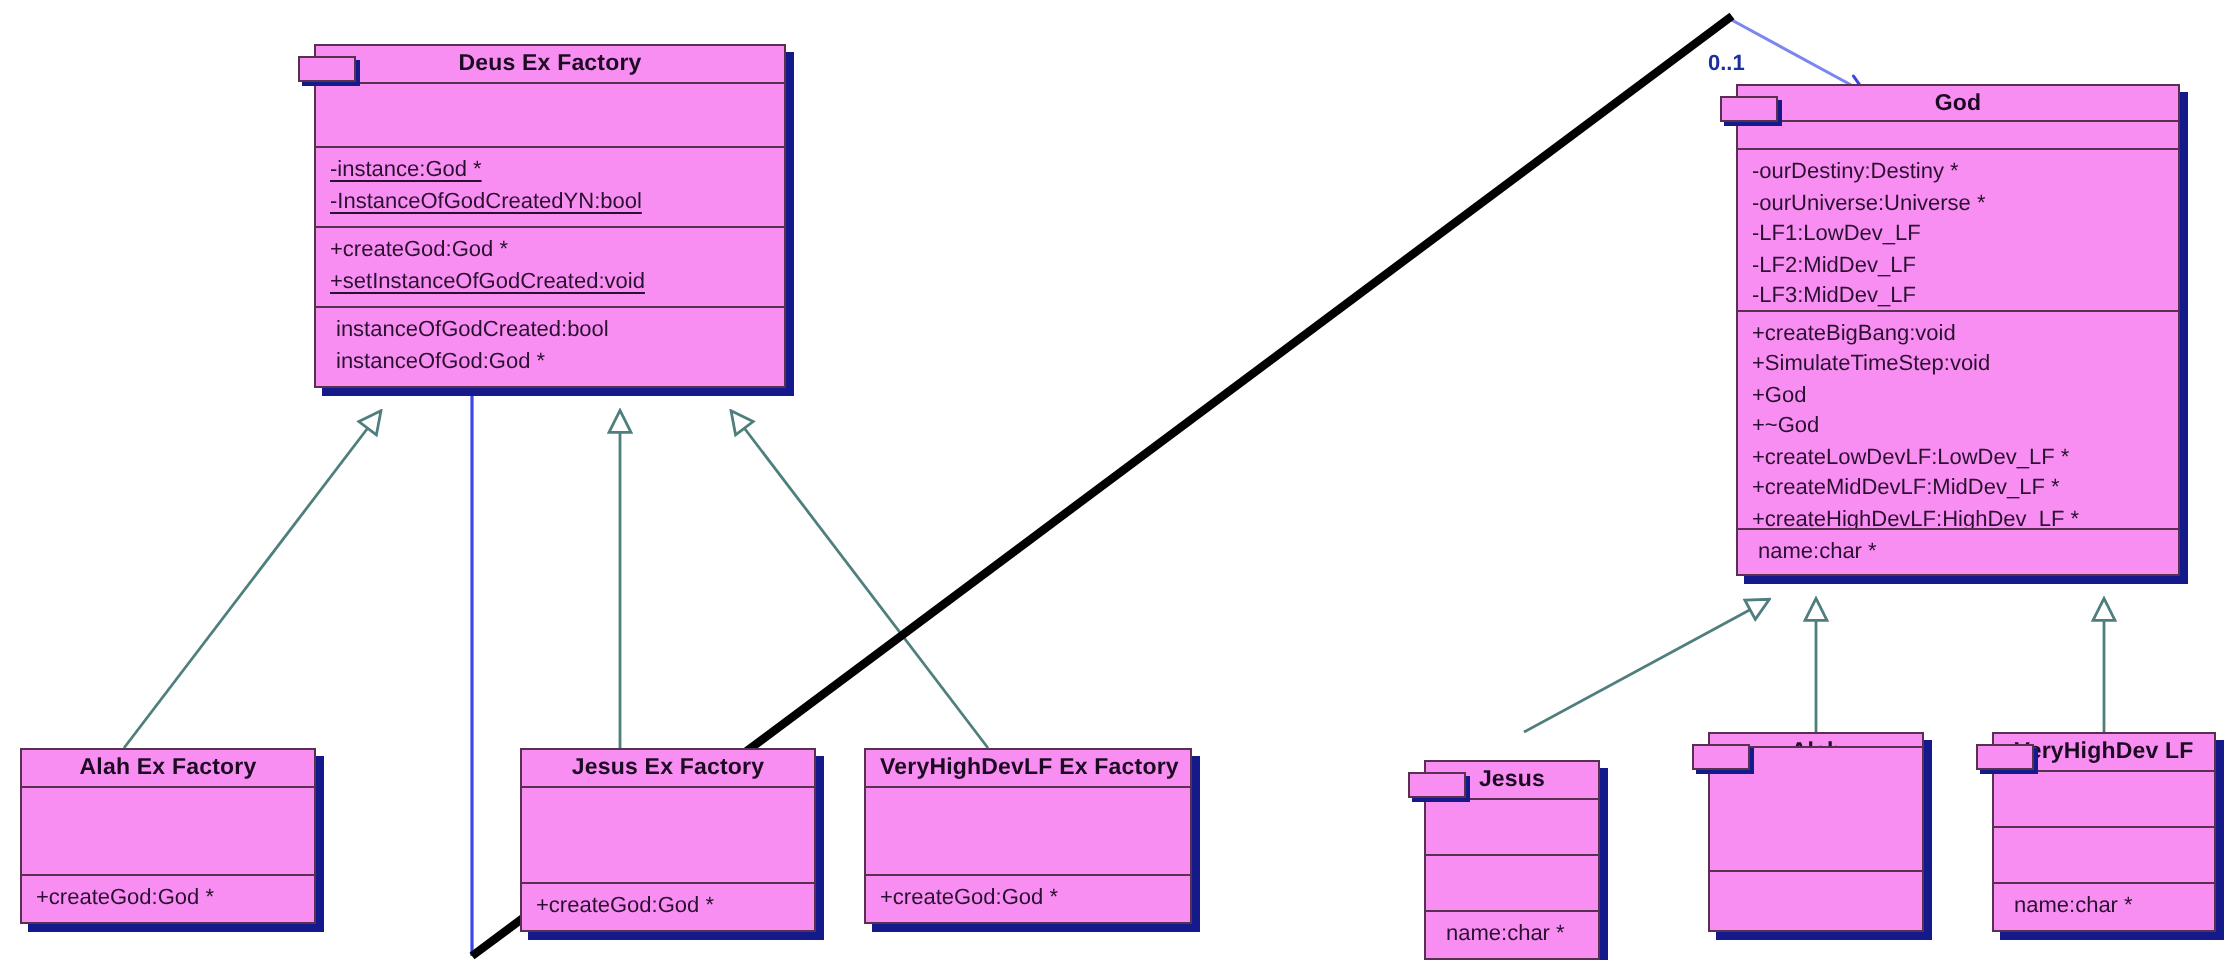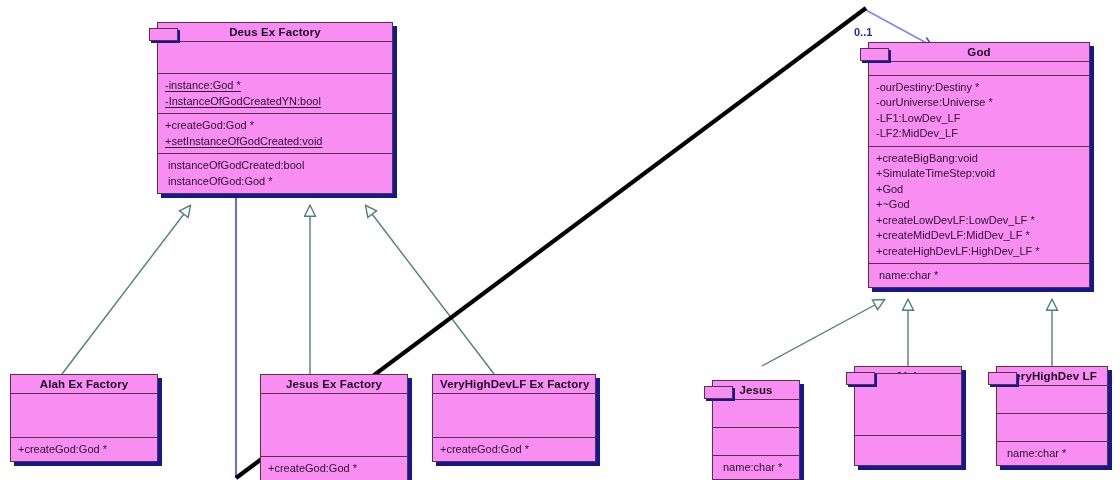--- a/index.html
+++ b/index.html
@@ -147,20 +147,21 @@
       </div>
       <div class="uml-class" style="left: 868px; top: 42px; width: 222px; height: 246px; display: flex; flex-direction: column;">
         <div class="class-tab"></div>
         <div class="cmp cmp-title">God</div>
         <div class="cmp" style="flex: 1 1 auto; min-height: 14px;"></div>
         <div class="cmp cmp-body">
           <span class="m">-ourDestiny:Destiny *</span>
           <span class="m">-ourUniverse:Universe *</span>
           <span class="m">-LF1:LowDev_LF</span>
           <span class="m">-LF2:MidDev_LF</span>
+          <span class="m">-LF3:MidDev_LF</span>
         </div>
         <div class="cmp cmp-body">
           <span class="m">+createBigBang:void</span>
           <span class="m">+SimulateTimeStep:void</span>
           <span class="m">+God</span>
           <span class="m">+~God</span>
           <span class="m">+createLowDevLF:LowDev_LF *</span>
           <span class="m">+createMidDevLF:MidDev_LF *</span>
           <span class="m">+createHighDevLF:HighDev_LF *</span>
         </div>
@@ -168,21 +169,21 @@
           <span class="m">name:char *</span>
         </div>
       </div>
       <div class="uml-class" style="left: 10px; top: 374px; width: 148px; height: 88px; display: flex; flex-direction: column;">
         <div class="cmp cmp-title">Alah Ex Factory</div>
         <div class="cmp" style="flex: 1 1 auto; min-height: 14px;"></div>
         <div class="cmp cmp-body">
           <span class="m">+createGod:God *</span>
         </div>
       </div>
-      <div class="uml-class" style="left: 260px; top: 374px; width: 148px; height: 107px; display: flex; flex-direction: column; justify-content: space-between;">
+      <div class="uml-class" style="left: 260px; top: 374px; width: 148px; height: 92px; display: flex; flex-direction: column; justify-content: space-between;">
         <div class="cmp cmp-title">Jesus Ex Factory</div>
         <div class="cmp" style="flex: 1 1 auto; min-height: 14px;"></div>
         <div class="cmp cmp-body">
           <span class="m">+createGod:God *</span>
         </div>
       </div>
       <div class="uml-class" style="left: 432px; top: 374px; width: 164px; height: 88px; display: flex; flex-direction: column; justify-content: flex-end;">
         <div class="cmp cmp-title">VeryHighDevLF Ex Factory</div>
         <div class="cmp" style="flex: 1 1 auto; min-height: 14px;"></div>
         <div class="cmp cmp-body">

